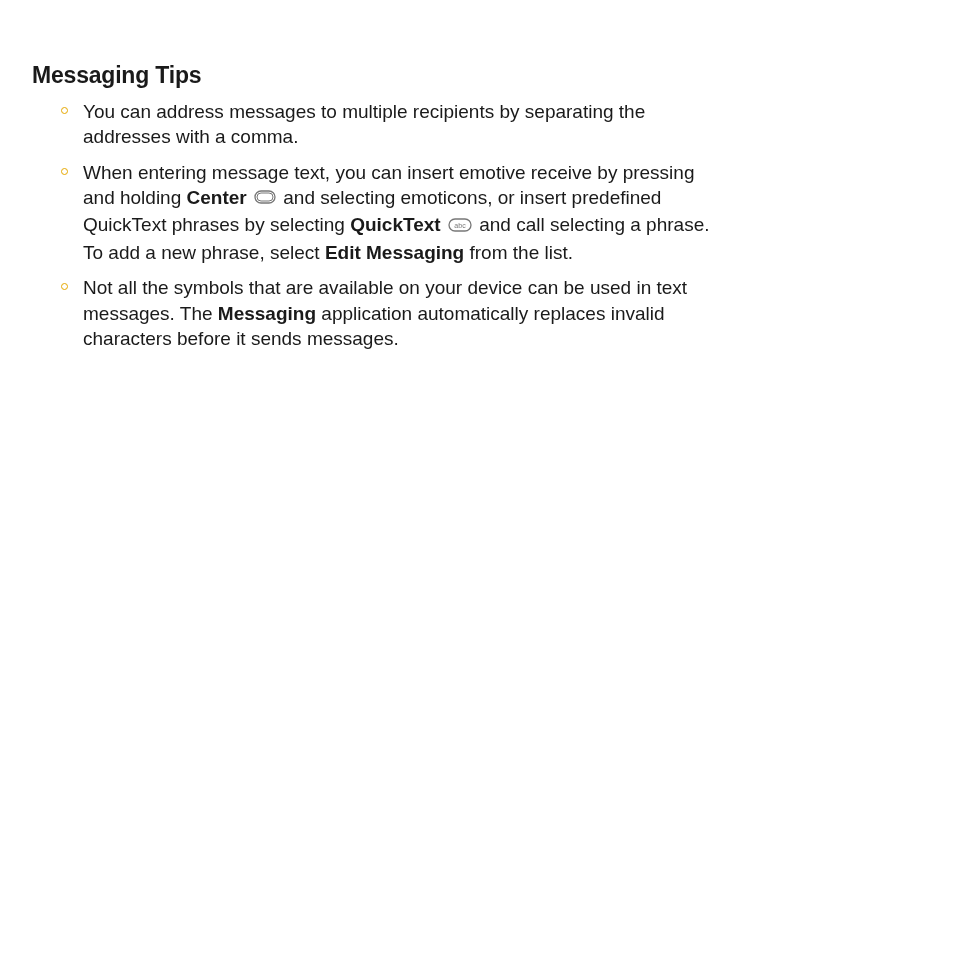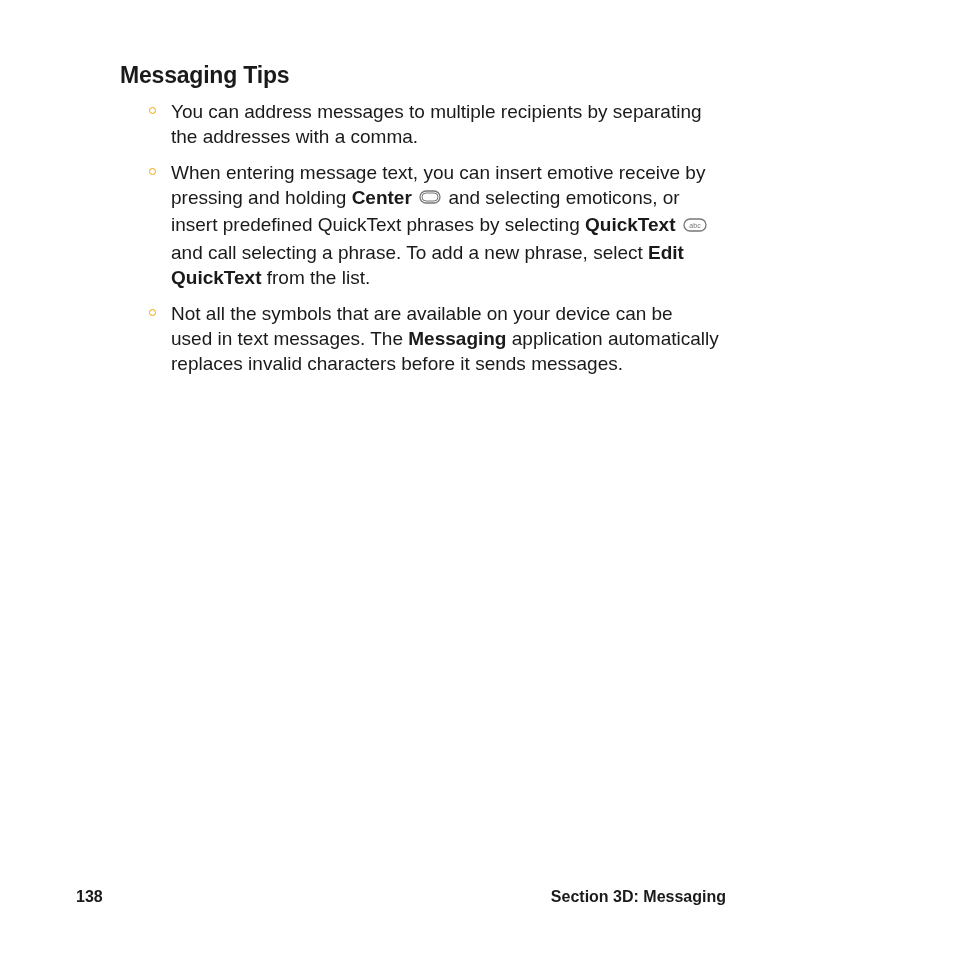--- a/index.html
+++ b/index.html
@@ -9,21 +9,21 @@
     height: 954px;
     background: #ffffff;
     font-family: "Segoe UI", "Myriad Pro", "Helvetica Neue", Arial, sans-serif;
     color: #1a1a1a;
   }
   .page {
     position: relative;
     box-sizing: border-box;
     width: 798px;
     height: 954px;
-    padding: 62px 72px 48px 120px;
+    padding: 62px 72px 48px 32px;
   }
   h2.title {
     margin: 0 0 10px 0;
     font-size: 23px;
     font-weight: 700;
     letter-spacing: -0.2px;
   }
   ul.tips {
     margin: 7px;
     padding: 0 0 0 44px;
@@ -85,28 +85,24 @@
           <rect x="3" y="3" width="16" height="8" rx="4" ry="4" fill="none" stroke="#777" stroke-width="1"></rect>
         </svg>
       </span>
       <span> and selecting emoticons, or insert predefined QuickText phrases by selecting </span><span class="bold">QuickText</span>
       <span class="key-icon">
         <svg width="24" height="14" viewBox="0 0 24 14">
           <rect x="1" y="1" width="22" height="12" rx="6" ry="6" fill="none" stroke="#777" stroke-width="1.3"></rect>
           <text x="12" y="10" font-size="7" text-anchor="middle" fill="#777" font-family="Arial">abc</text>
         </svg>
       </span>
-      <span> and call selecting a phrase. To add a new phrase, select </span><span class="bold">Edit QuickText</span><span> from the list.</span>
+      <span> and call selecting a phrase. To add a new phrase, select </span><span class="bold">Edit Messaging</span><span> from the list.</span>
     </li>
 
     <li>
       <span>Not all the symbols that are available on your device can be used in text messages. The </span><span class="bold">Messaging</span><span> application automatically replaces invalid characters before it sends messages.</span>
     </li>
 
 
   </ul>
 
-  <div class="footer">
-    <span>138</span>
-    <span>Section 3D: Messaging</span>
-  </div>
 
 </div>
 
 </body></html>

